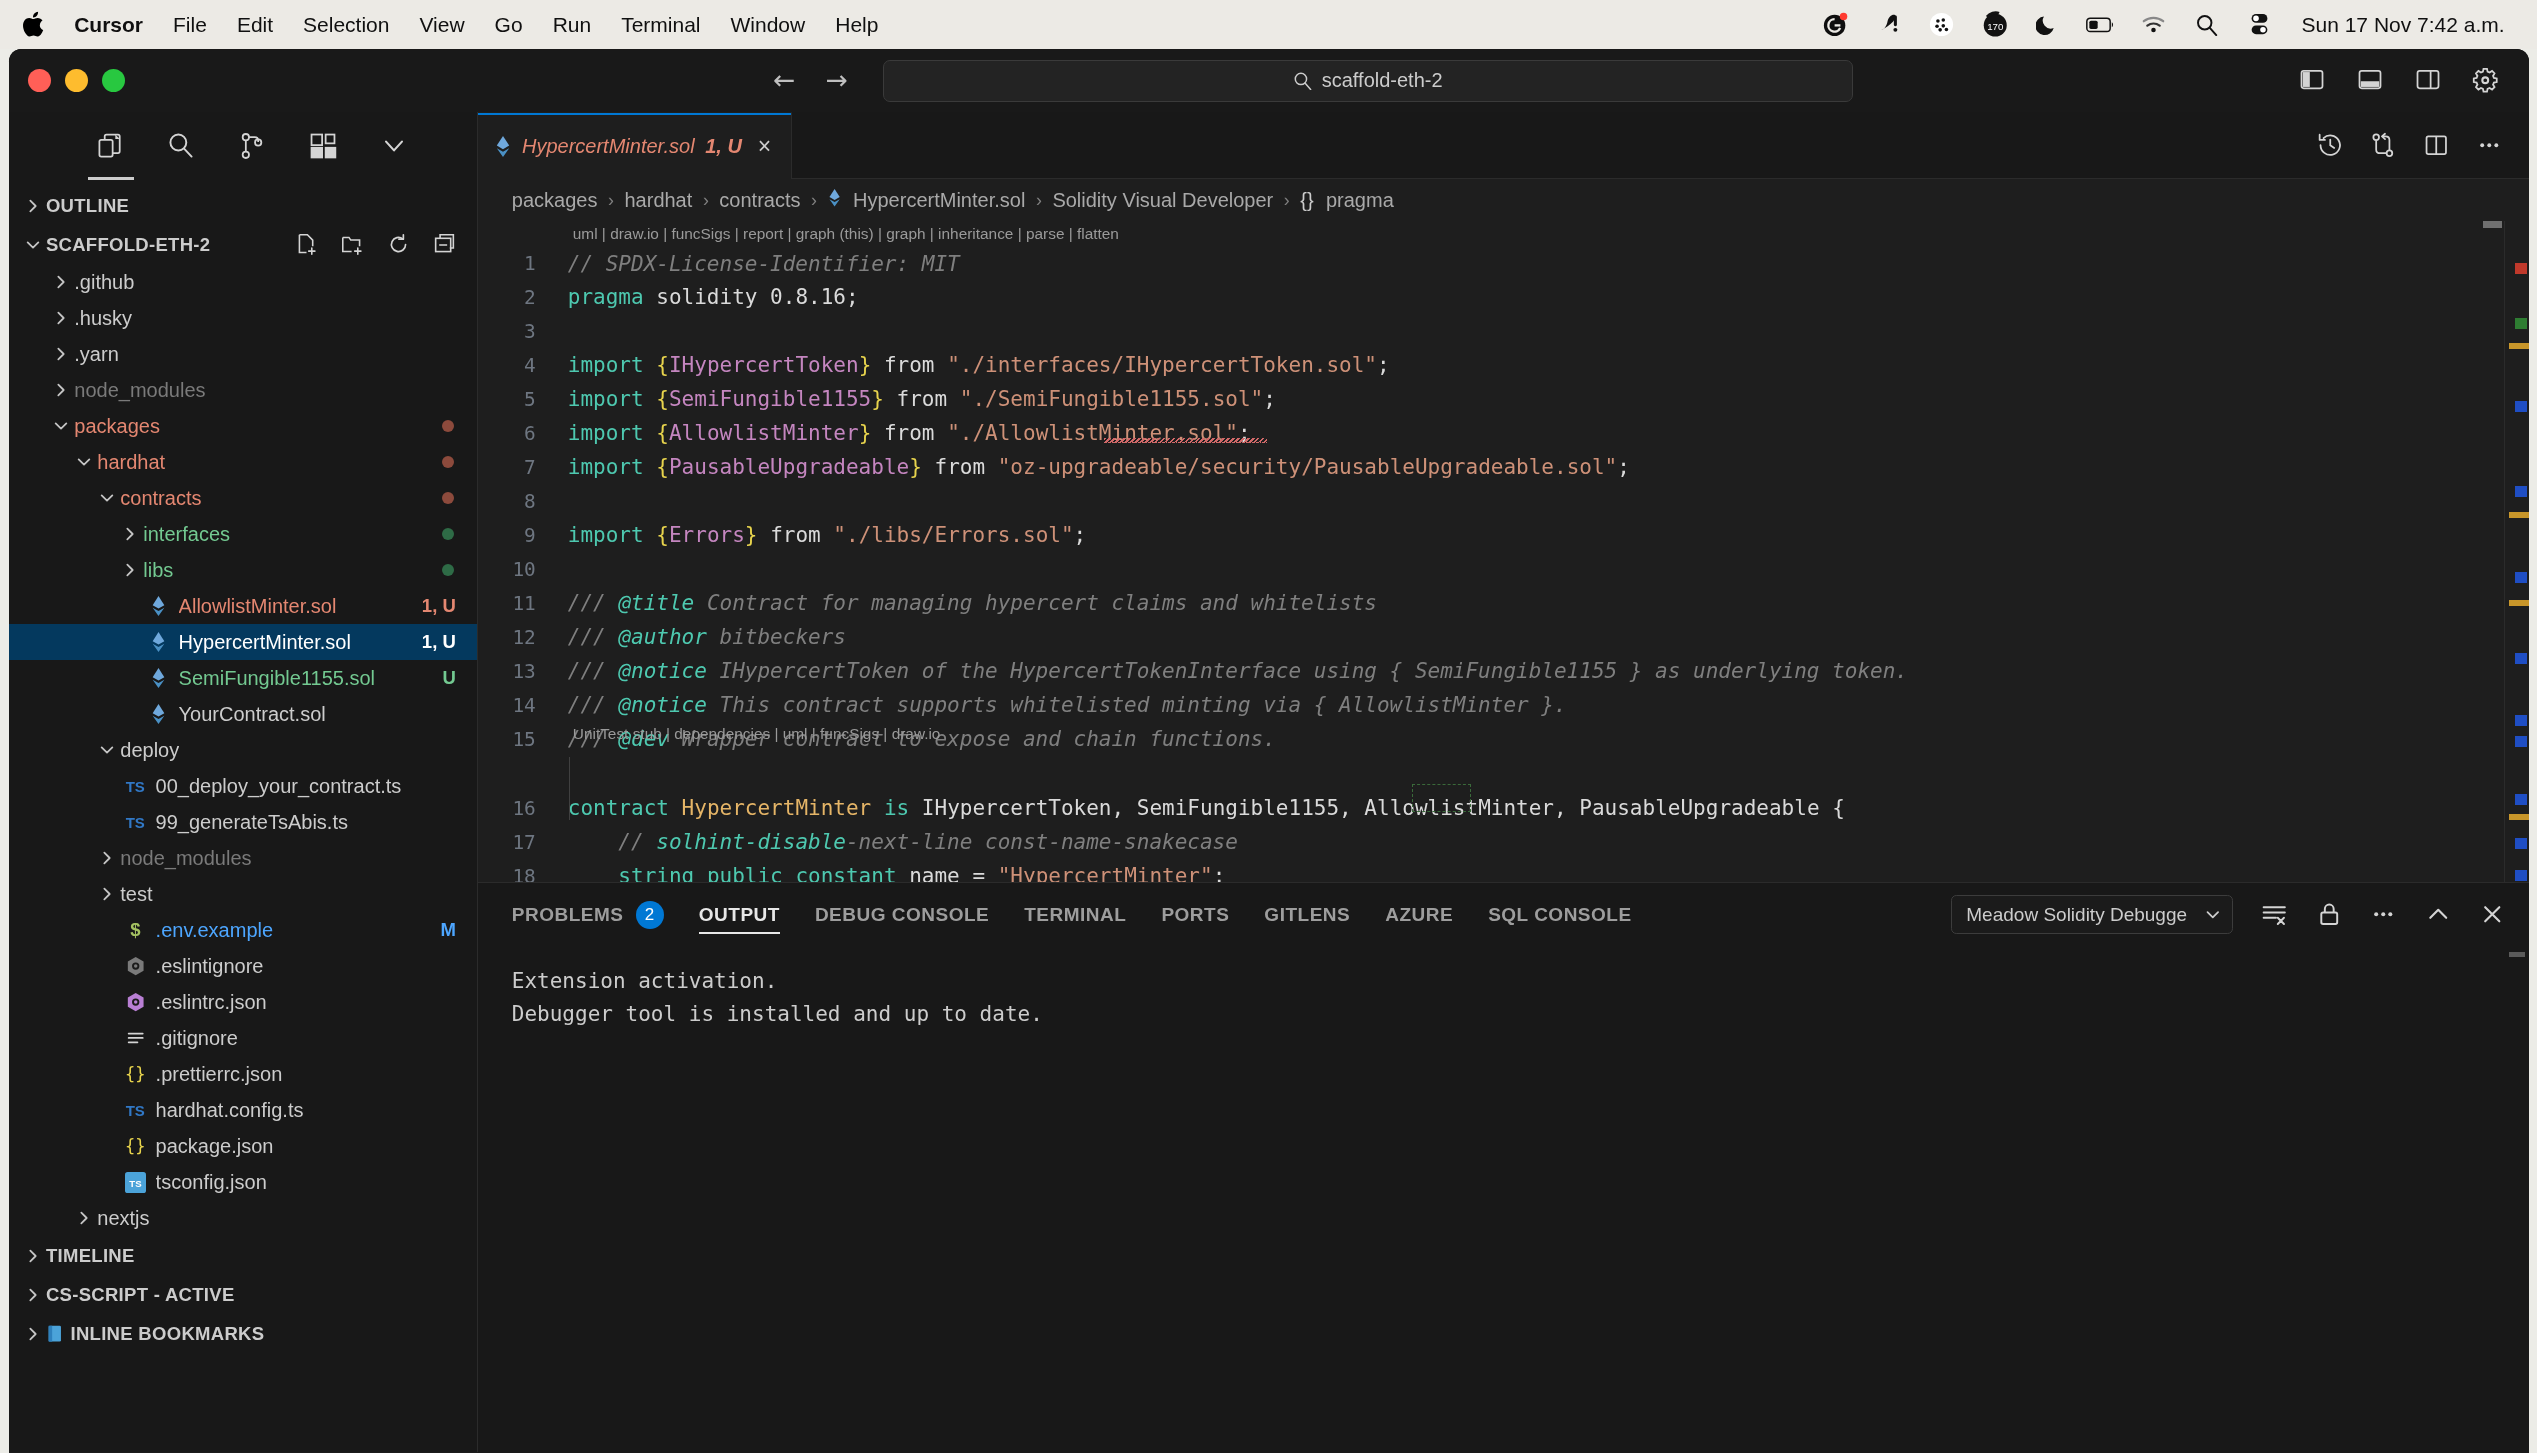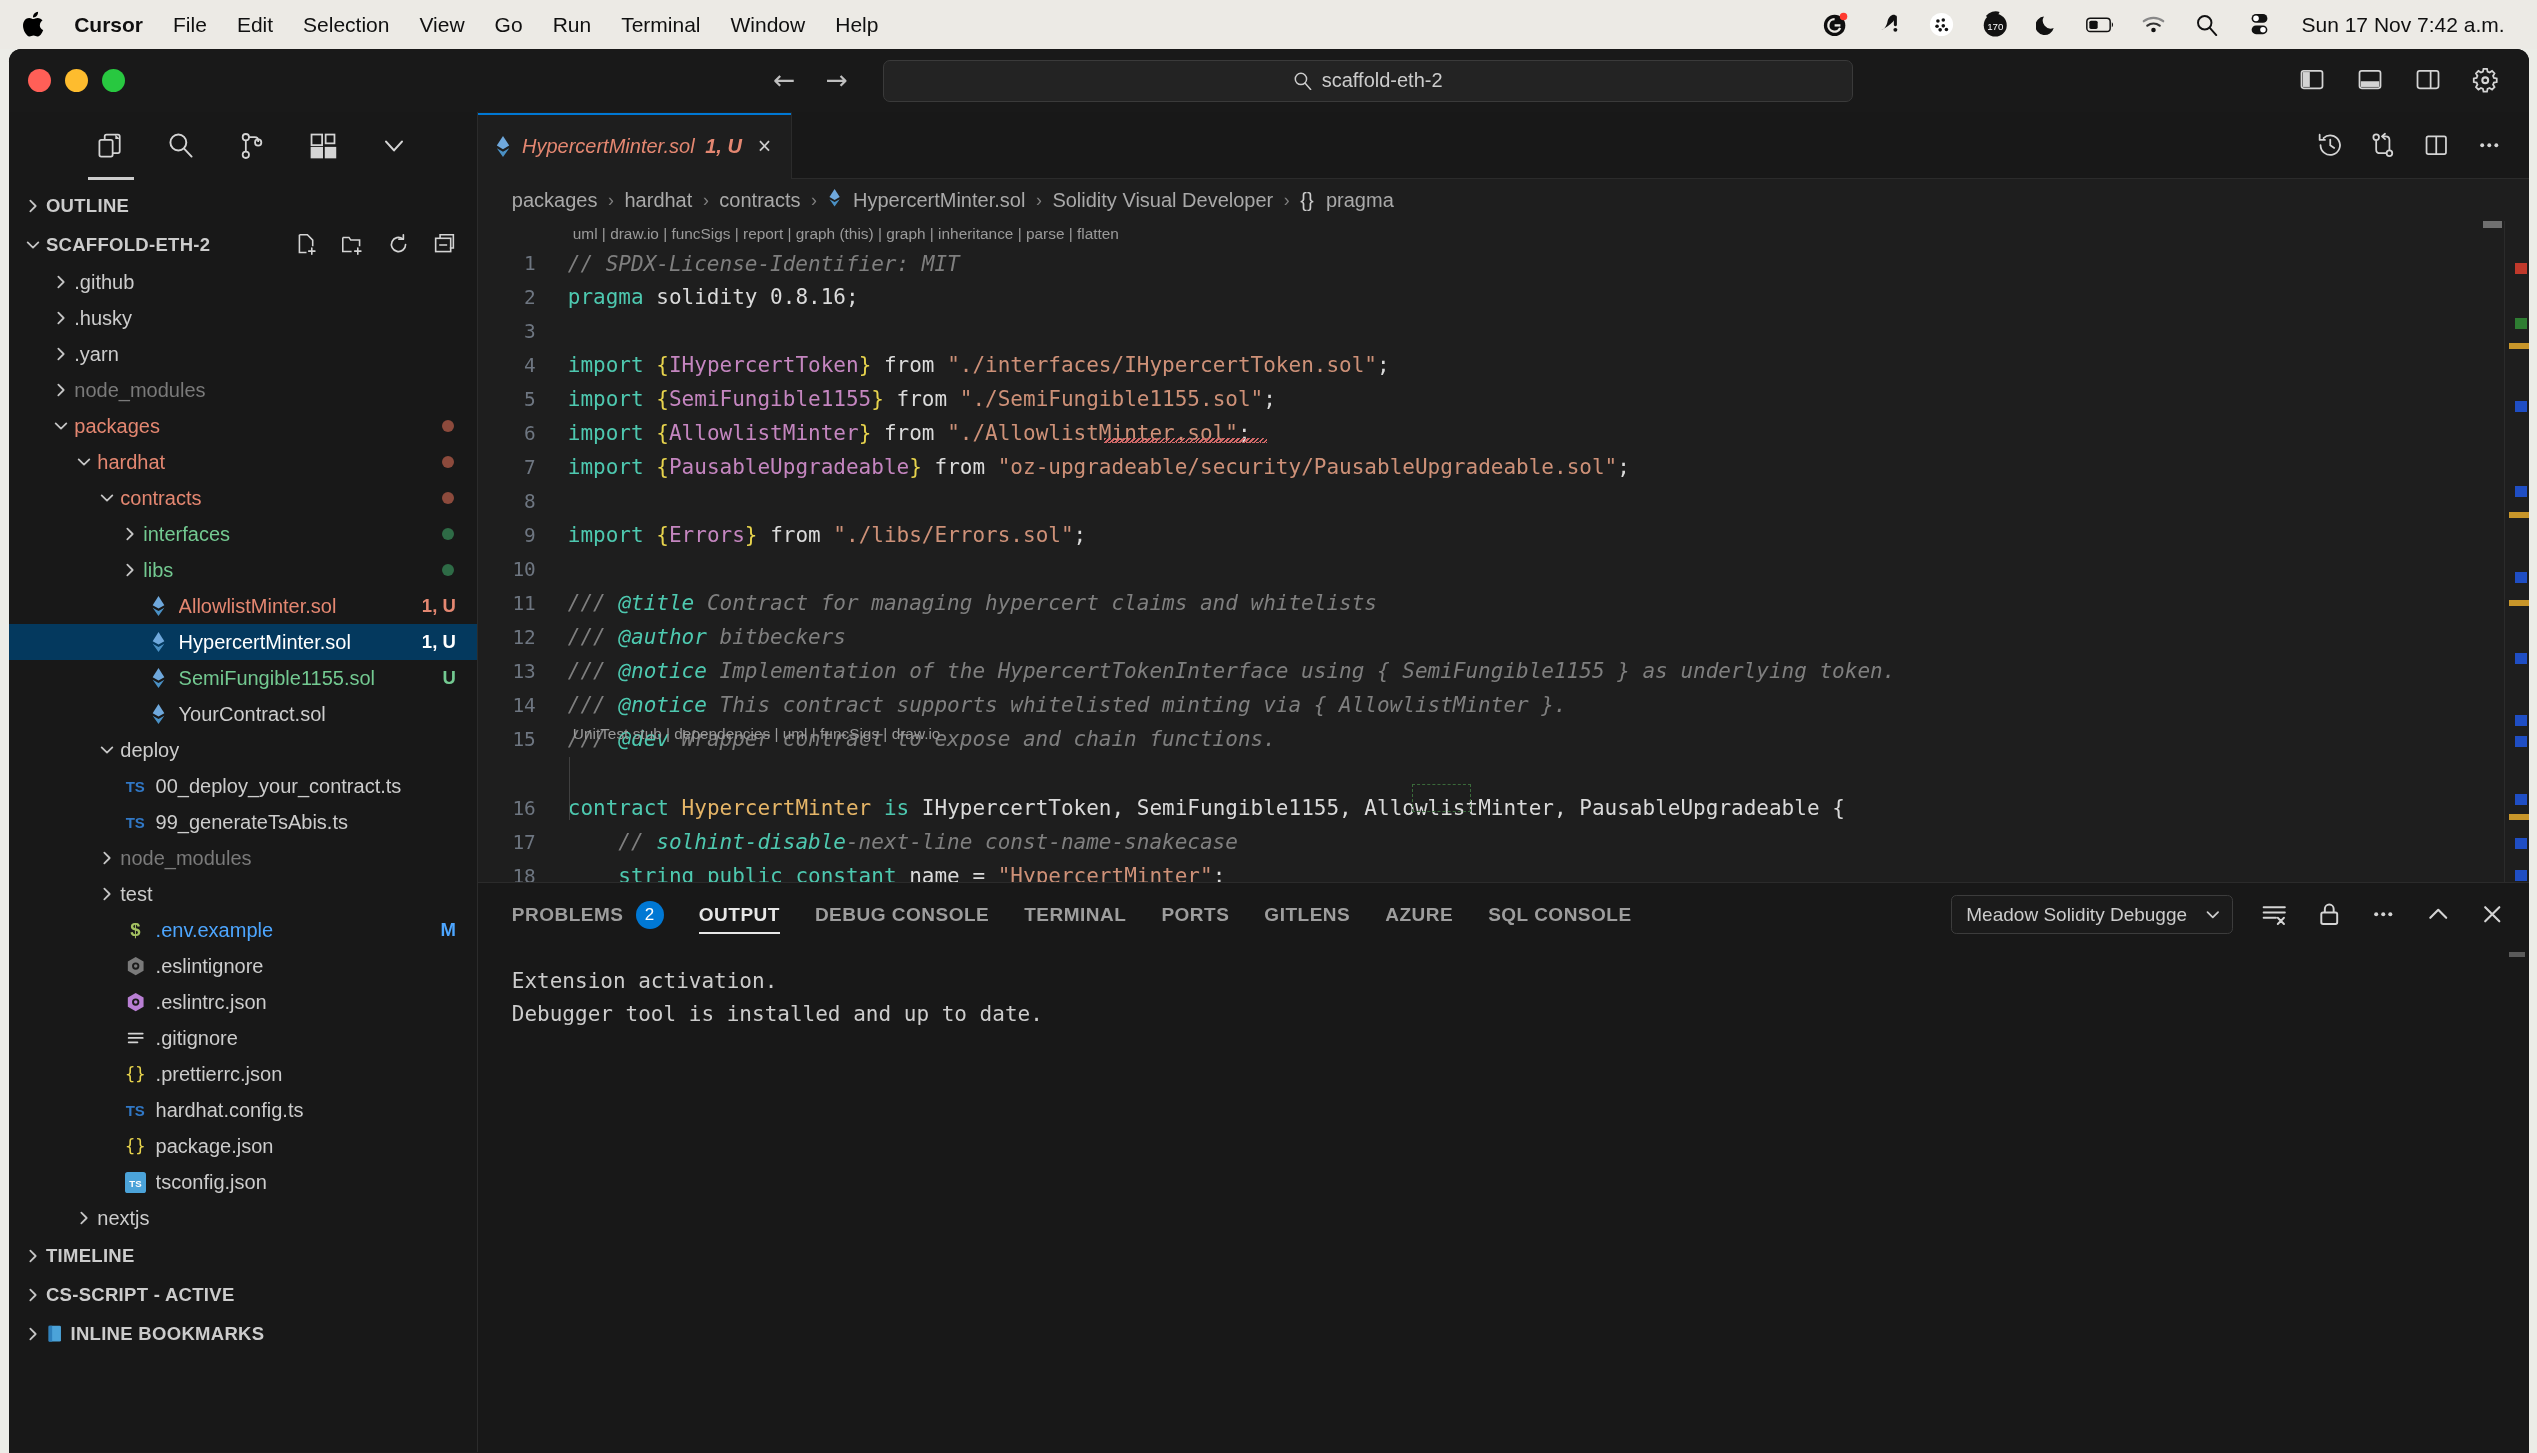--- a/index.html
+++ b/index.html
@@ -927,21 +927,21 @@
             <div class="codeline" style="top: 94px; width: 100%;"><span class="lnum">3</span><span class="ctext"></span></div>
             <div class="codeline" style="top: 128px; width: 100%;"><span class="lnum">4</span><span class="ctext"><span class="t-kw">import</span><span class="t-id"> </span><span class="t-br">{</span><span class="t-type">IHypercertToken</span><span class="t-br">}</span><span class="t-id"> from </span><span class="t-str">"./interfaces/IHypercertToken.sol"</span><span class="t-id">;</span></span></div>
             <div class="codeline" style="top: 162px; width: 100%;"><span class="lnum">5</span><span class="ctext"><span class="t-kw">import</span><span class="t-id"> </span><span class="t-br">{</span><span class="t-type">SemiFungible1155</span><span class="t-br">}</span><span class="t-id"> from </span><span class="t-str">"./SemiFungible1155.sol"</span><span class="t-id">;</span></span></div>
             <div class="codeline" style="top: 196px; width: 100%;"><span class="lnum">6</span><span class="ctext"><span class="t-kw">import</span><span class="t-id"> </span><span class="t-br">{</span><span class="t-type">AllowlistMinter</span><span class="t-br">}</span><span class="t-id"> from </span><span class="t-str">"./AllowlistMinter.sol"</span><span class="t-id">;</span></span></div>
             <div class="codeline" style="top: 230px; width: 100%;"><span class="lnum">7</span><span class="ctext"><span class="t-kw">import</span><span class="t-id"> </span><span class="t-br">{</span><span class="t-type">PausableUpgradeable</span><span class="t-br">}</span><span class="t-id"> from </span><span class="t-str">"oz-upgradeable/security/PausableUpgradeable.sol"</span><span class="t-id">;</span></span></div>
             <div class="codeline" style="top: 264px; width: 100%;"><span class="lnum">8</span><span class="ctext"></span></div>
             <div class="codeline" style="top: 298px; width: 100%;"><span class="lnum">9</span><span class="ctext"><span class="t-kw">import</span><span class="t-id"> </span><span class="t-br">{</span><span class="t-type">Errors</span><span class="t-br">}</span><span class="t-id"> from </span><span class="t-str">"./libs/Errors.sol"</span><span class="t-id">;</span></span></div>
             <div class="codeline" style="top: 332px; width: 100%;"><span class="lnum">10</span><span class="ctext"></span></div>
             <div class="codeline" style="top: 366px; width: 100%;"><span class="lnum">11</span><span class="ctext"><span class="t-comg">/// </span><span class="t-tag">@title</span><span class="t-comg"> Contract for managing hypercert claims and whitelists</span></span></div>
             <div class="codeline" style="top: 400px; width: 100%;"><span class="lnum">12</span><span class="ctext"><span class="t-comg">/// </span><span class="t-tag">@author</span><span class="t-comg"> bitbeckers</span></span></div>
-            <div class="codeline" style="top: 434px; width: 100%;"><span class="lnum">13</span><span class="ctext"><span class="t-comg">/// </span><span class="t-tag">@notice</span><span class="t-comg"> Implementation of the HypercertTokenInterface using { SemiFungible1155 } as underlying token.</span></span></div>
+            <div class="codeline" style="top: 434px; width: 100%;"><span class="lnum">13</span><span class="ctext"><span class="t-comg">/// </span><span class="t-tag">@notice</span><span class="t-comg"> IHypercertToken of the HypercertTokenInterface using { SemiFungible1155 } as underlying token.</span></span></div>
             <div class="codeline" style="top: 468px; width: 100%;"><span class="lnum">14</span><span class="ctext"><span class="t-comg">/// </span><span class="t-tag">@notice</span><span class="t-comg"> This contract supports whitelisted minting via { AllowlistMinter }.</span></span></div>
             <div class="codeline" style="top: 502px; width: 100%;"><span class="lnum">15</span><span class="ctext"><span class="t-comg">/// </span><span class="t-tag">@dev</span><span class="t-comg"> Wrapper contract to expose and chain functions.</span></span></div>
             <div class="codeline" style="top: 571px; width: 100%;"><span class="lnum">16</span><span class="ctext"><span class="t-kw">contract</span><span class="t-id"> </span><span class="t-ctr">HypercertMinter</span><span class="t-id"> </span><span class="t-kw">is</span><span class="t-id"> IHypercertToken, SemiFungible1155, AllowlistMinter, PausableUpgradeable {</span></span></div>
             <div class="codeline" style="top: 605px; width: 100%;"><span class="lnum">17</span><span class="ctext"><span class="t-comg">    // </span><span class="t-tag">solhint-disable</span><span class="t-comg">-next-line const-name-snakecase</span></span></div>
             <div class="codeline" style="top: 639px; width: 100%;"><span class="lnum">18</span><span class="ctext"><span class="t-kw">    string</span><span class="t-kw"> public</span><span class="t-kw"> constant</span><span class="t-id"> name = </span><span class="t-str">"HypercertMinter"</span><span class="t-id">;</span></span></div>
           </div>
         <div class="codelens" id="codelens-contract" style="left:95px; top:504px;">UnitTest stub | dependencies | uml | funcSigs | draw.io</div>
 
         <div class="squiggle" style="left:626px; top:217px; width:163px;"></div>
 

